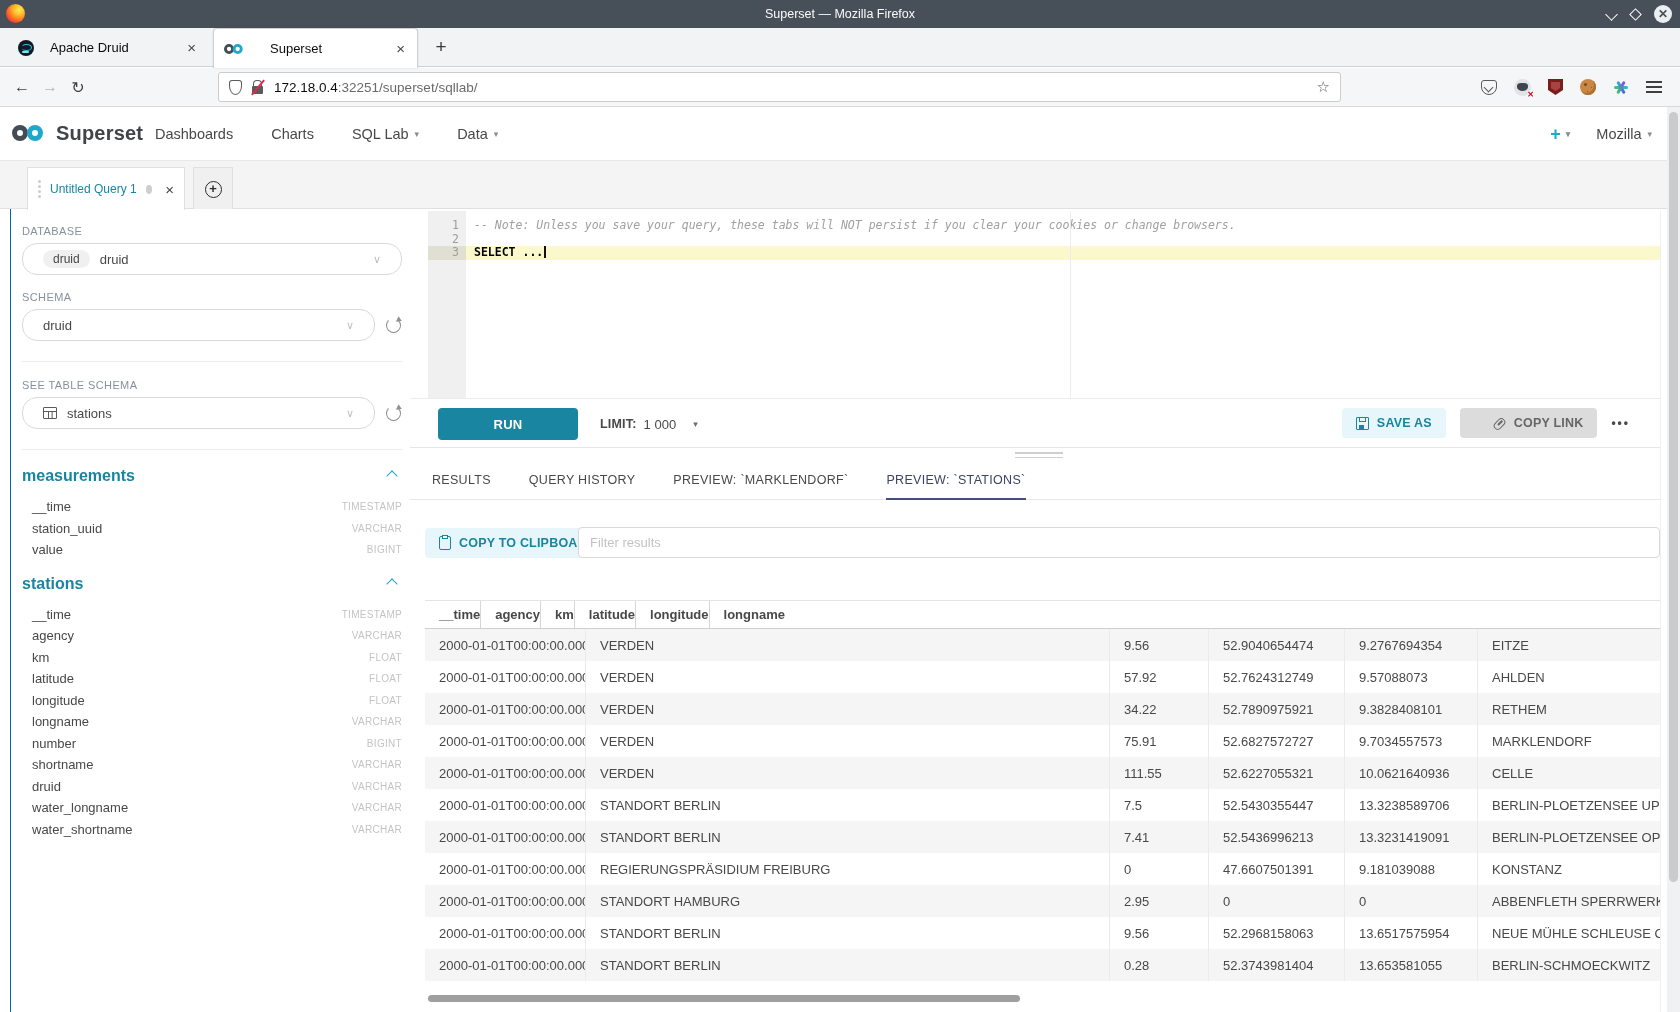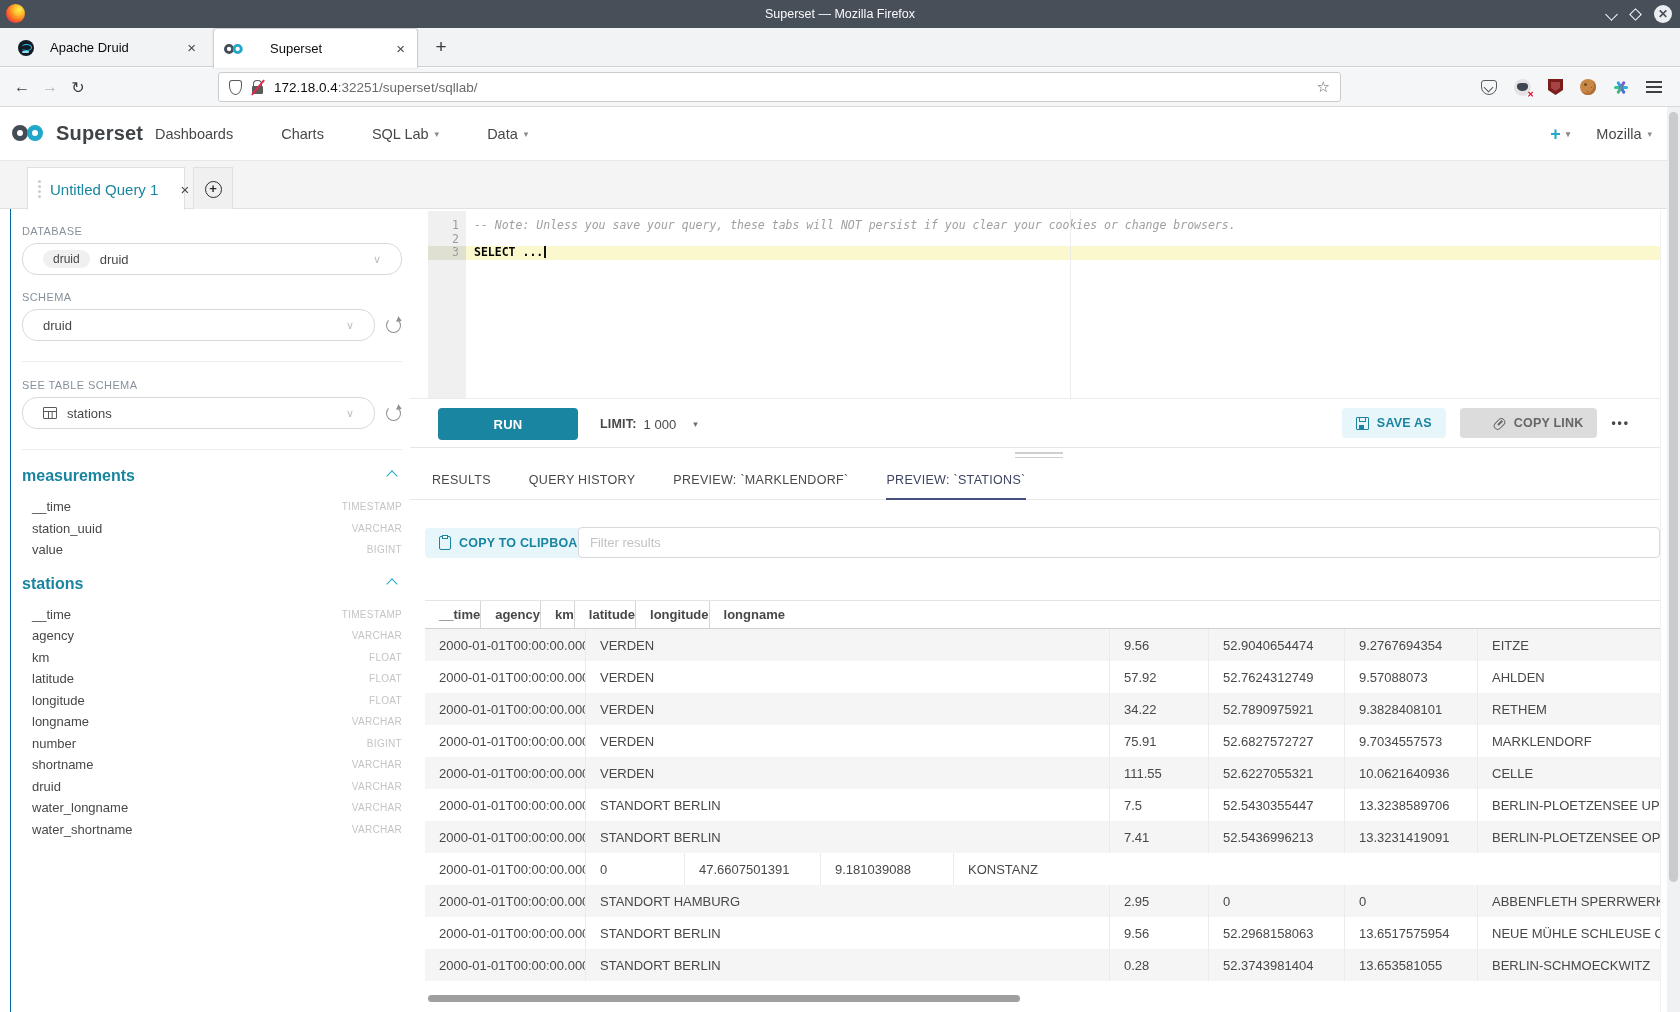--- a/index.html
+++ b/index.html
@@ -62,33 +62,33 @@
   .icon-spark i:nth-child(3) { transform:rotate(120deg); background:linear-gradient(90deg,#8a4ae0,#37c871); }
   .icon-burger { width:16px; height:12px; border-top:2px solid #3f3f41; border-bottom:2px solid #3f3f41; position:relative; }
   .icon-burger::before { content:""; position:absolute; left:0; top:3px; width:16px; height:2px; background:#3f3f41; }
 
   
   .navbar { position:absolute; left:0; top:107px; width:1680px; height:54px; background:#fff; border-bottom:1px solid #e8e8e8; }
   .brand-logo { position:absolute; left:12px; top:16px; width:38px; height:22px; }
   .brand-logo i { position:absolute; top:2px; width:16px; height:16px; border-radius:50%; border:5px solid #444c56; }
   .brand-logo i + i { left:15px; border-color:#20a7c9; }
   .brand-name { position:absolute; left:56px; top:15px; font-size:20px; font-weight:bold; color:#3f4448; letter-spacing:.2px; }
-  .nav-items { position:absolute; left:155px; top:0; height:54px; display:flex; align-items:center; gap:48px; font-size:14.5px; color:#484848; }
+  .nav-items { position:absolute; left:155px; top:0; height:54px; display:flex; align-items:center; gap:38px; font-size:14.5px; color:#484848; }
   .nav-item { display:flex; align-items:center; gap:6px; }
   .caret { font-size:9px; color:#8b8b8b; }
   .nav-right { position:absolute; right:28px; top:0; height:54px; display:flex; align-items:center; gap:26px; }
   .nav-plus { font-size:18px; color:#20a7c9; font-weight:bold; display:flex; align-items:center; gap:5px; }
   .nav-settings { font-size:14.5px; display:flex; align-items:center; gap:6px; }
 
   
   .qtabs { position:absolute; left:0; top:161px; width:1680px; height:48px; background:#f4f4f4; border-bottom:1px solid #e0e0e0; }
   .qtab { position:absolute; left:27px; top:6px; width:158px; height:43px; background:#fff; border:1px solid #e0e0e0; border-bottom:none; display:flex; align-items:center; padding:0 10px; gap:9px; z-index:2; }
   .qtab-dots { display:inline-flex; flex-direction:column; gap:2px; }
   .qtab-dots b { width:3px; height:3px; border-radius:50%; background:#c7ced2; }
-  .qtab-title { color:#1985a0; font-size:15px; white-space:nowrap;text-align:center; }
+  .qtab-title { color:#1985a0; font-size:12px; white-space:nowrap;text-align:center; }
   .qtab-state { width:9px; height:9px; border-radius:50%; background:#cecece; }
   .qtab-close { color:#484848; font-size:15px; margin-left:4px; }
   .qtab-add { position:absolute; left:193px; top:6px; width:40px; height:43px; background:#f0f0f0; border:1px solid #e0e0e0; border-bottom:none; display:flex; align-items:center; justify-content:center; }
   .qtab-add span { width:17px; height:17px; border:1.6px solid #2b2b2b; border-radius:50%; color:#2b2b2b; font-size:13px; line-height:14px; text-align:center; font-weight:bold; }
 
   
   .sidebar { position:absolute; left:10px; top:209px; width:400px; height:803px; background:#fff; border-left:1px solid #0369a1; padding:16px 8px 0 11px; }
   .side-label { font-size:11px; color:#87919c; letter-spacing:.4px; margin-bottom:6px; }
   .sel-row { display:flex; align-items:center; gap:10px; }
   .select { flex:1; height:32px; border:1px solid #d9d9d9; border-radius:15px; background:#fff; display:flex; align-items:center; padding:0 20px; gap:10px; }
@@ -537,20 +537,21 @@
         <span class="td c0">2000-01-01T00:00:00.000Z</span>
         <span class="td c1">STANDORT BERLIN</span>
         <span class="td c2">7.41</span>
         <span class="td c3">52.5436996213</span>
         <span class="td c4">13.3231419091</span>
         <span class="td c5">BERLIN-PLOETZENSEE OP</span>
       </div>
 
       <div class="tbl-row">
         <span class="td c0">2000-01-01T00:00:00.000Z</span>
+        <span class="td c1">REGIERUNGSPRÄSIDIUM FREIBURG</span>
         <span class="td c2">0</span>
         <span class="td c3">47.6607501391</span>
         <span class="td c4">9.181039088</span>
         <span class="td c5">KONSTANZ</span>
       </div>
 
       <div class="tbl-row">
         <span class="td c0">2000-01-01T00:00:00.000Z</span>
         <span class="td c1">STANDORT HAMBURG</span>
         <span class="td c2">2.95</span>

